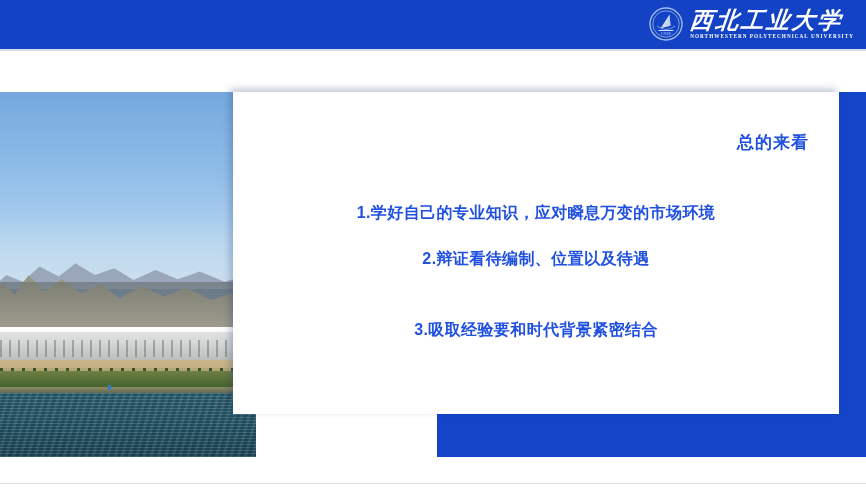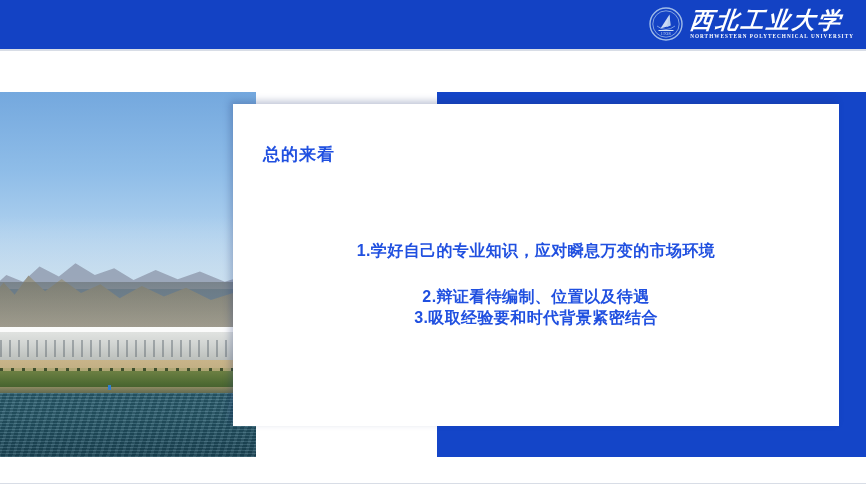--- a/index.html
+++ b/index.html
@@ -207,30 +207,30 @@
     top: 80.2%;
     width: 3px;
     height: 5px;
     background: #2f7ed0;
   }
 
   
   .content-card {
     position: absolute;
     left: 233px;
-    top: 104px;
+    top: 92px;
     width: 606px;
     height: 322px;
     background: #ffffff;
     box-shadow: -3px -3px 7px rgba(30,50,110,0.28);
     box-sizing: border-box;
     padding: 26px 30px 20px 30px;
     display: flex;
     flex-direction: column;
-    align-items: flex-start;
+    align-items: flex-end;
   }
   .card-heading {
     color: #2050e0;
     font-size: 17px;
     font-weight: 700;
     line-height: 1.3;
     letter-spacing: 1px;
     margin-top: 14px;
     text-align: center;
   }
@@ -244,23 +244,23 @@
     align-items: center;
   }
   .bullet-item {
     color: #2050e0;
     font-size: 16px;
     font-weight: 700;
     line-height: 1.35;
     letter-spacing: 0.4px;
     text-align: center;
   }
-  .bullet-item.i0 { margin-top: 74px; }
+  .bullet-item.i0 { margin-top: 48px; }
   .bullet-item.i1 { margin-top: 24px; }
-  .bullet-item.i2 { }
+  .bullet-item.i2 { margin-top: 50px; }
 
   
   .bottom-rule {
     position: absolute;
     left: 0;
     bottom: 3px;
     width: 866px;
     height: 1px;
     background: #d8dde6;
   }

